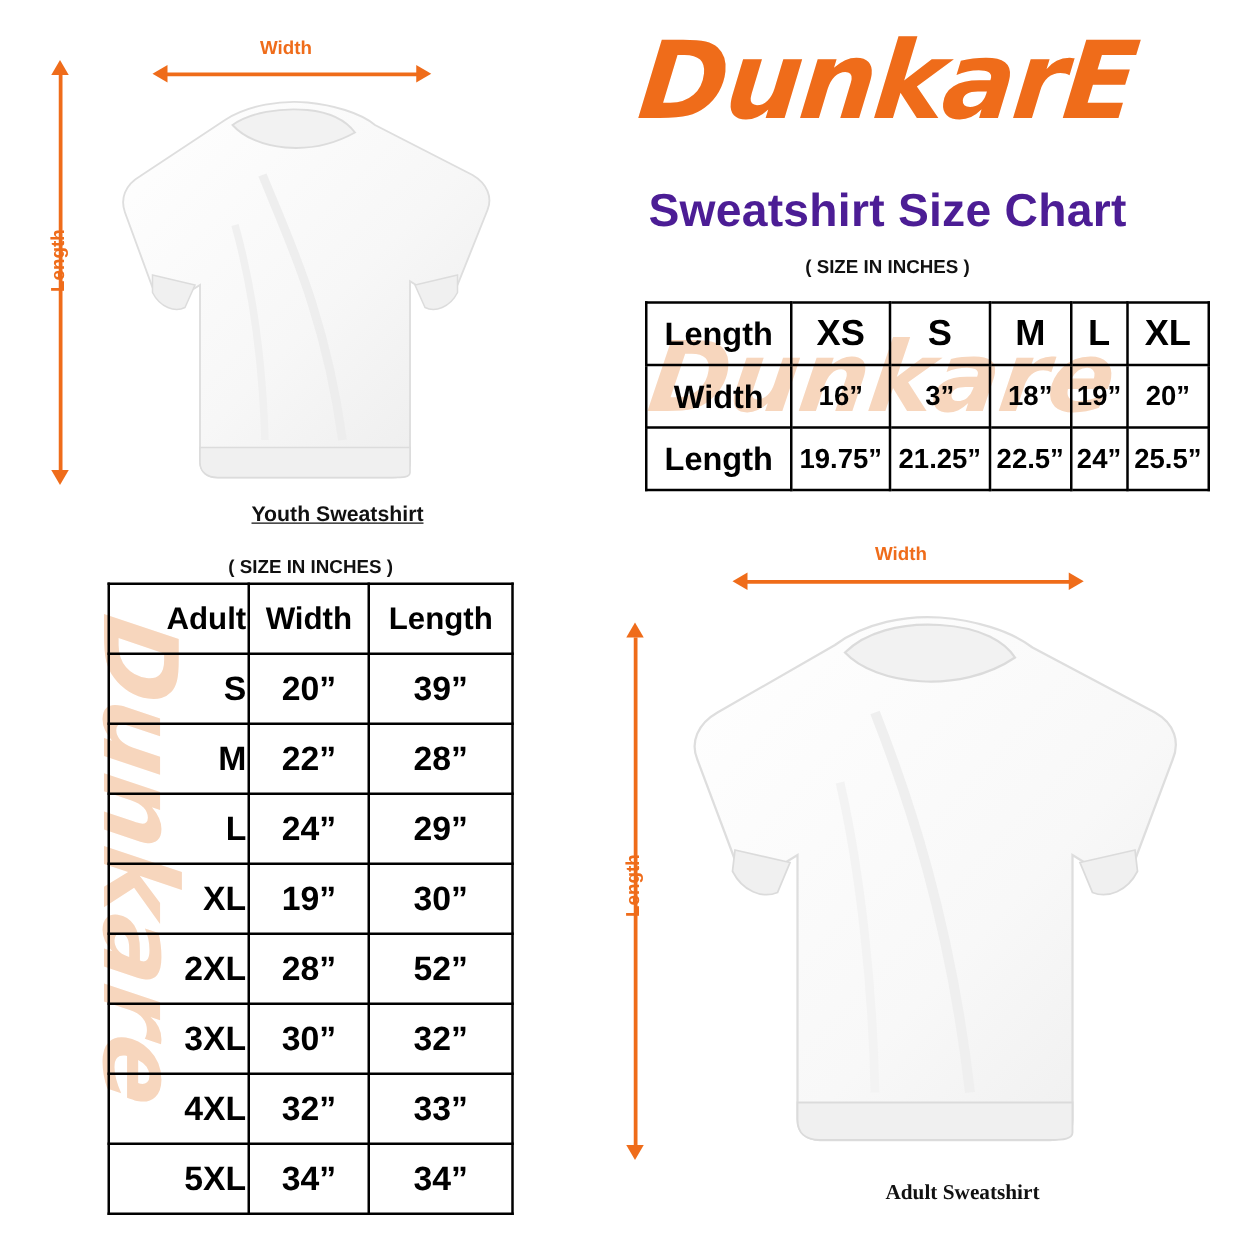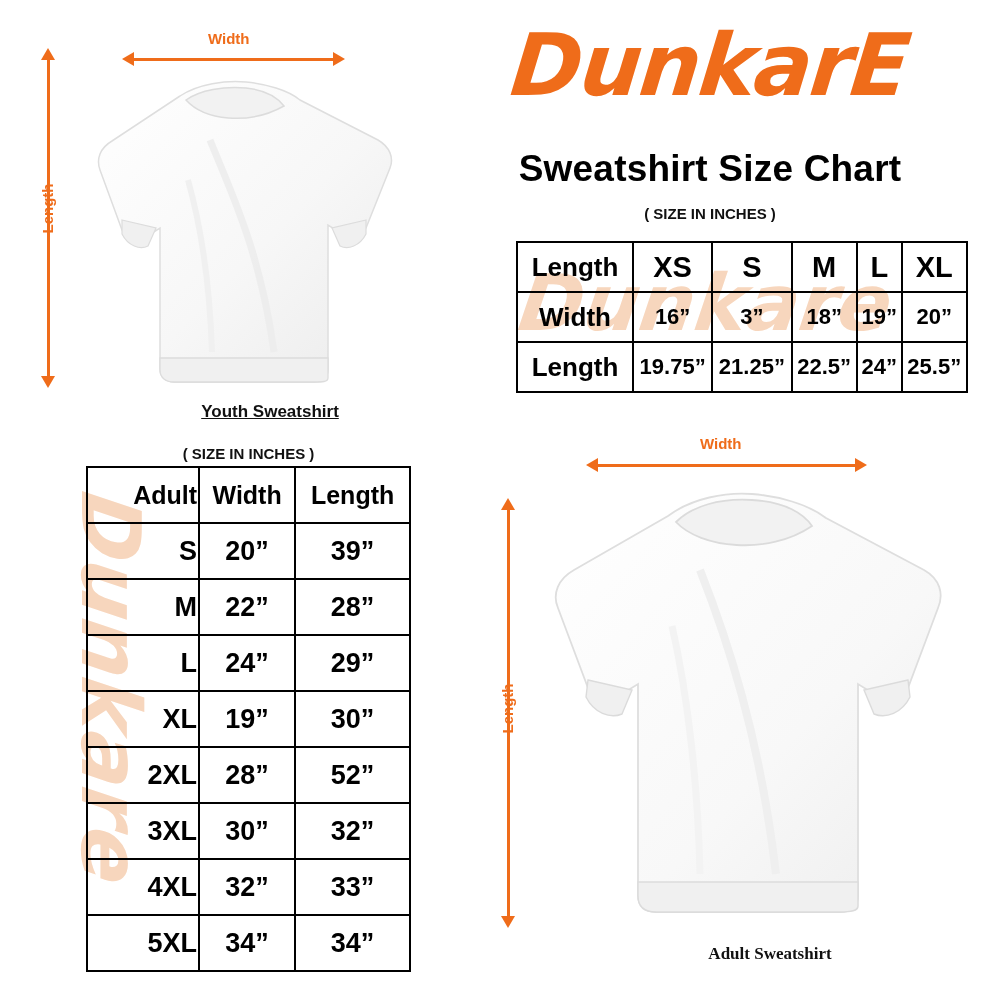--- a/index.html
+++ b/index.html
@@ -39,21 +39,21 @@
     transform: skewX(-6deg);
   }
   .chart-title {
     position: absolute;
     left: 430px;
     top: 148px;
     width: 560px;
     text-align: center;
     font-size: 37px;
     font-weight: bold;
-    color: #000000;
+    color: #4c1d95;
     letter-spacing: 0.2px;
   }
   .size-note-top {
     position: absolute;
     left: 430px;
     top: 205px;
     width: 560px;
     text-align: center;
     font-size: 15px;
     font-weight: bold;

